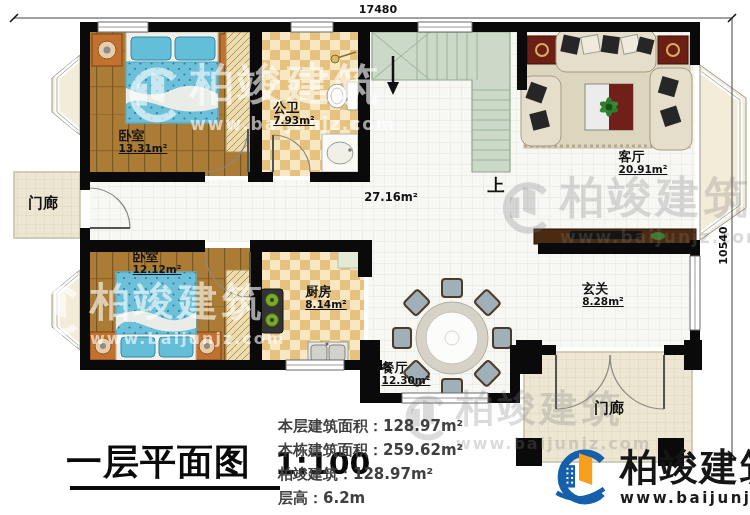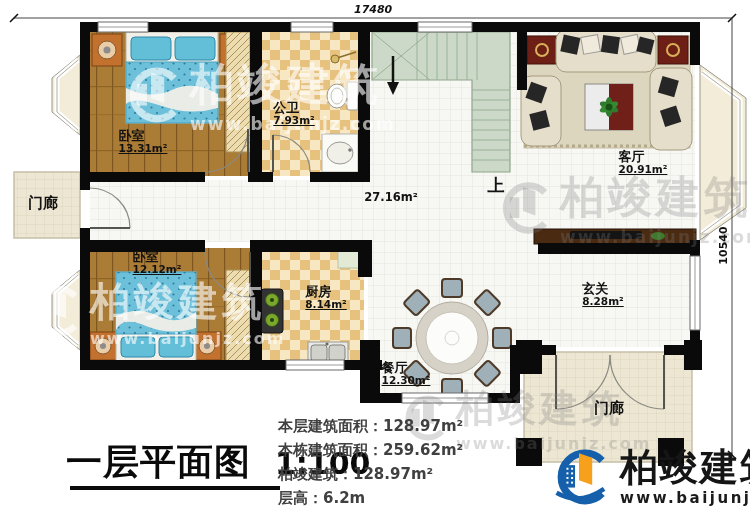--- a/index.html
+++ b/index.html
@@ -399,21 +399,21 @@
   <div class="lbl lbl-sm" style="left:43px;top:195px;">
     <span>门廊</span>
   </div>
   <div class="lbl lbl-sm" style="left:609px;top:400px;">
     <span>门廊</span>
   </div>
   <div class="lbl" style="left:496px;top:176px;font-size:17px;">
     <span>上</span>
   </div>
 
-  <div class="dim" style="left:354px;top:3px;width:48px;text-align:left;font-style:italic;">
+  <div class="dim" style="left:354px;top:3px;width:48px;text-align:center;">
     <span>17480</span>
   </div>
   <div class="dim dim-right" style="left:702px;top:239px;width:42px;text-align:center;">
     <span>10540</span>
   </div>
 
   <div class="wm wm1 wm-light" style="left:118px;top:55px;">
     <svg width="66" height="66" viewBox="0 0 100 100">
         <use href="#bj-mark"></use>
       </svg>

